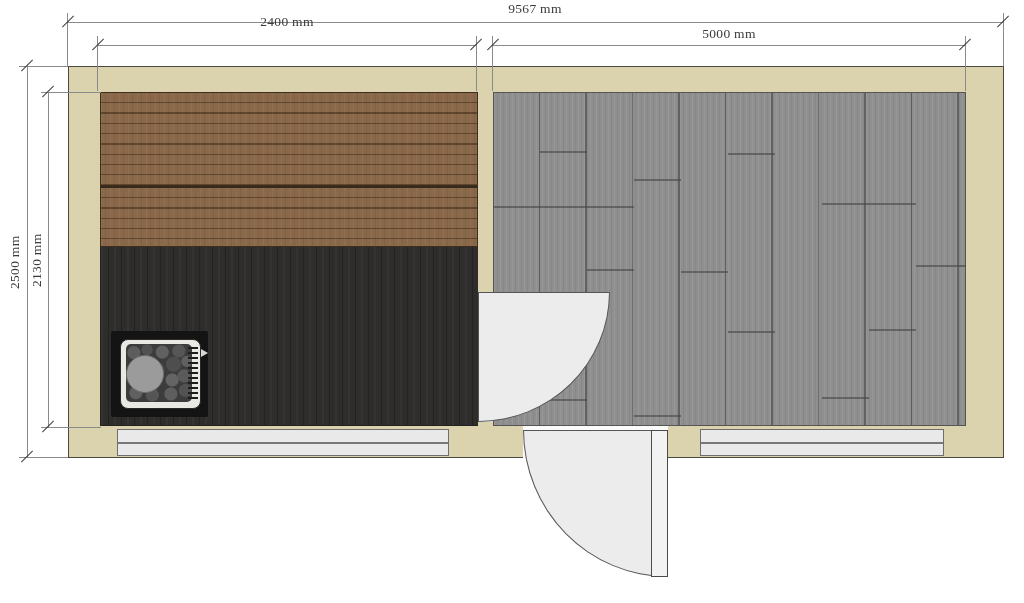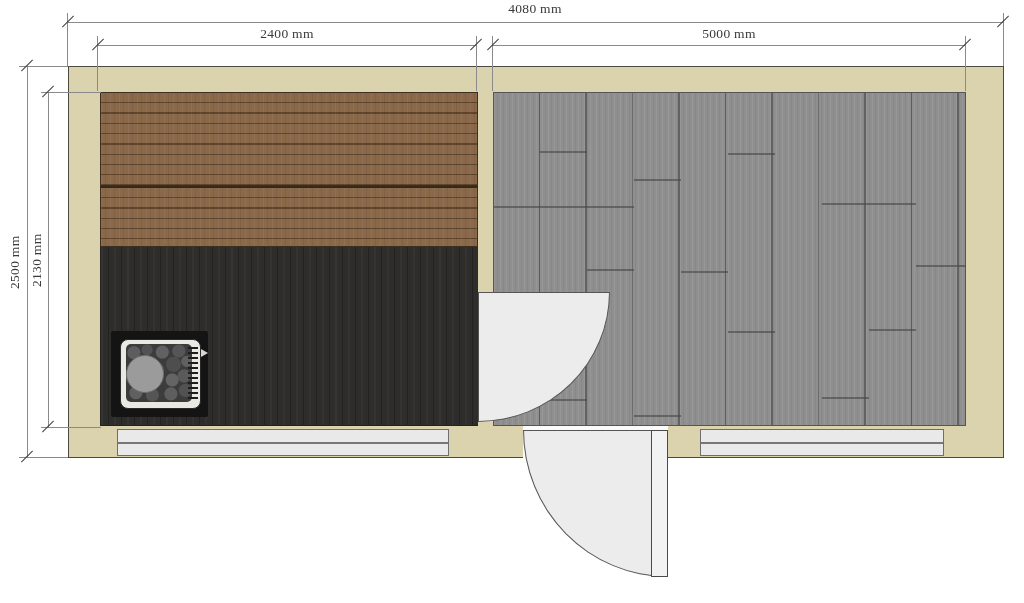--- a/index.html
+++ b/index.html
@@ -150,28 +150,28 @@
   <div class="abs swing-interior"></div>
   <div class="abs door-opening-exterior"></div>
   <div class="abs swing-exterior"></div>
   <div class="abs door-leaf-exterior"></div>
 
   <div class="abs dline hline" style="left:68px; top:22px; width:935px;"></div>
   <div class="abs dline vline" style="left:67px; top:13px; height:53px;"></div>
   <div class="abs dline vline" style="left:1003px; top:13px; height:53px;"></div>
   <div class="abs tick" style="left:60px; top:21px;"></div>
   <div class="abs tick" style="left:995px; top:21px;"></div>
-  <div class="abs dlabel" style="left:485px; top:1px; width:100px; height:16px;">4080 mm</div>
+  <div class="abs dlabel" style="left:485px; top:1px; width:100px; height:16px;">9567 mm</div>
 
   <div class="abs dline hline" style="left:98px; top:45px; width:378px;"></div>
   <div class="abs dline vline" style="left:97px; top:36px; height:55px;"></div>
   <div class="abs dline vline" style="left:476px; top:36px; height:55px;"></div>
   <div class="abs tick" style="left:90px; top:44px;"></div>
   <div class="abs tick" style="left:468px; top:44px;"></div>
-  <div class="abs dlabel" style="left:237px; top:26px; width:100px; height:16px;">2400 mm</div>
+  <div class="abs dlabel" style="left:237px; top:14px; width:100px; height:16px;">2400 mm</div>
 
   <div class="abs dline hline" style="left:493px; top:45px; width:472px;"></div>
   <div class="abs dline vline" style="left:492px; top:36px; height:55px;"></div>
   <div class="abs dline vline" style="left:965px; top:36px; height:55px;"></div>
   <div class="abs tick" style="left:485px; top:44px;"></div>
   <div class="abs tick" style="left:957px; top:44px;"></div>
   <div class="abs dlabel" style="left:679px; top:26px; width:100px; height:16px;">5000 mm</div>
 
   <div class="abs dline vline" style="left:27px; top:66px; height:391px;"></div>
   <div class="abs dline hline" style="left:19px; top:66px; width:49px;"></div>

